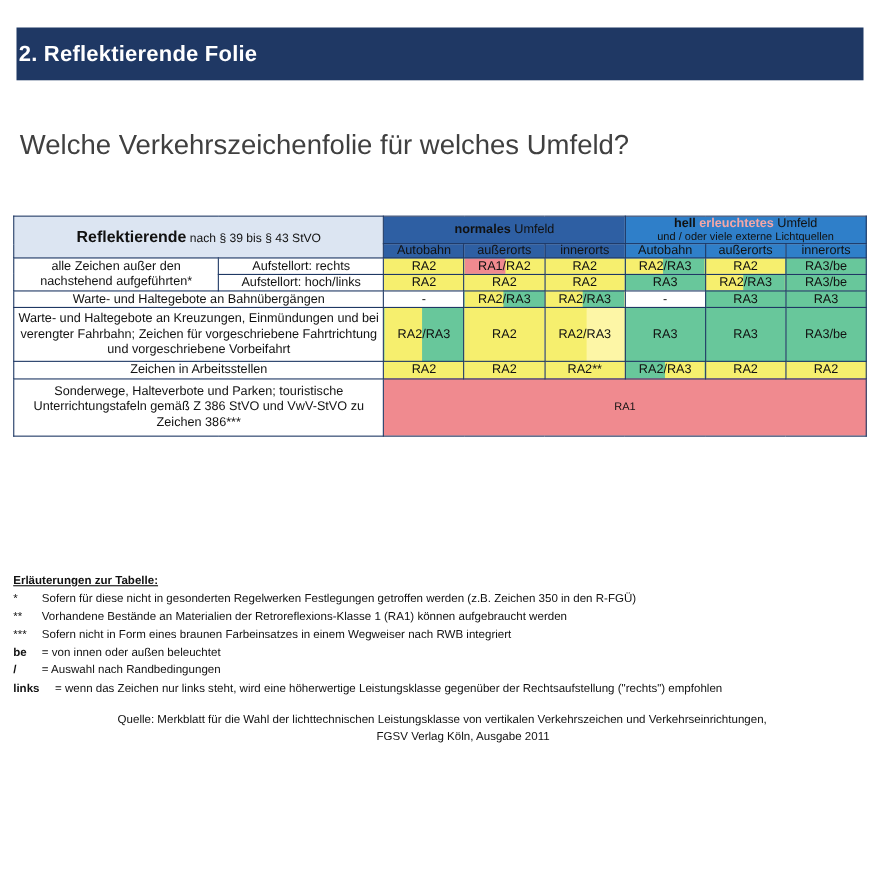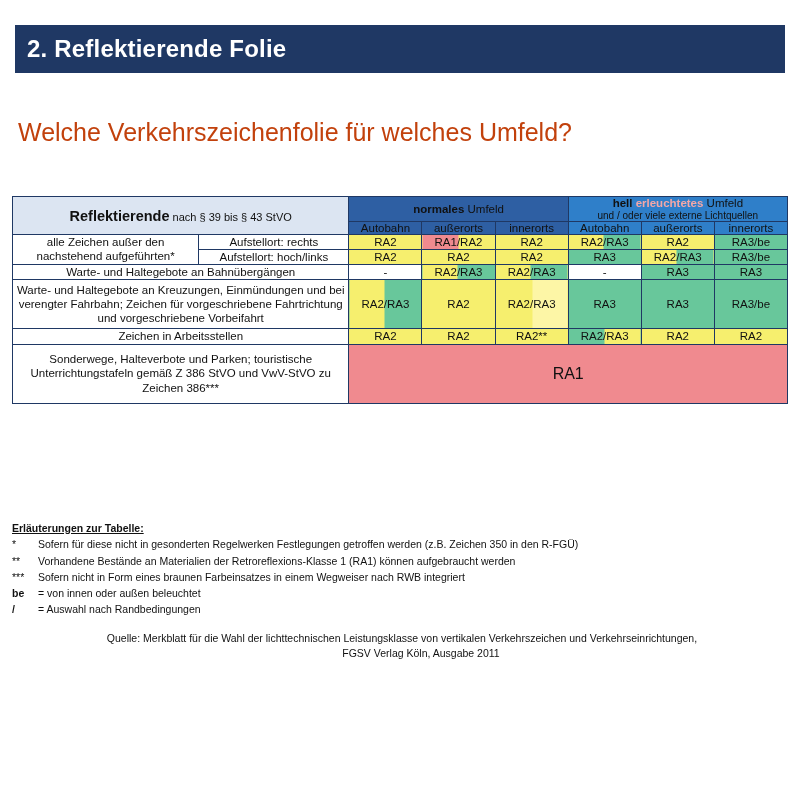--- a/index.html
+++ b/index.html
@@ -13,26 +13,26 @@
   }
   .page{position:absolute;inset:0;}
 
   
   .title-band{
     position:absolute;left:15px;top:25px;width:770px;height:48px;
     background:#1f3864;
     display:flex;align-items:center;
   }
   .title-band .title{
-    color:#ffffff;font-size:24px;font-weight:bold;letter-spacing:.2px;
-    padding-left:12px;
+    color:#ffffff;font-size:20px;font-weight:bold;letter-spacing:.2px;
+    padding-left:2px;
   }
   .subtitle{
     position:absolute;left:18px;top:118px;
-    font-size:25px;color:#c2410c;font-weight:normal;
+    font-size:25px;color:#404040;font-weight:normal;
   }
 
   
   .tbl{
     position:absolute;left:12px;top:196px;width:776px;
     border-collapse:collapse;
     table-layout:fixed;
   }
   .tbl td,.tbl th{
     border:1px solid #1f3864;
@@ -77,21 +77,21 @@
   .c-yellow{background:#f6ef6e;}
   .c-green{background:#68c79b;}
   .c-red{background:#f08a8f;}
   .c-white{background:#ffffff;}
   .c-yg{background:linear-gradient(to right,#f6ef6e 0 48%,#68c79b 48% 100%);}
   .c-yy{background:linear-gradient(to right,#f6ef6e 0 52%,#fdf6a6 52% 100%);}
   .c-ry{background:linear-gradient(to right,#f08a8f 0 50%,#f6ef6e 50% 100%);}
   .c-gy{background:linear-gradient(to right,#68c79b 0 50%,#f6ef6e 50% 100%);}
   .cell{padding:8px 2px;font-size:12px;}
   .cell.tall{padding:18px 2px;}
-  .cell.ra1row{padding:20px 2px;font-size:16px;margin-top:14px;}
+  .cell.ra1row{padding:20px 2px;font-size:10px;margin-top:14px;}
 
   
   .notes{
     position:absolute;left:12px;top:520px;width:780px;
     font-size:10.5px;line-height:1.55;color:#111;
   }
   .notes .head{font-weight:bold;text-decoration:underline;margin-bottom:0;}
   .notes .line{display:flex;}
   .notes .mark{width:26px;flex:0 0 26px;}
   .notes .mark.wide{width:38px;flex:0 0 38px;}
@@ -218,20 +218,24 @@
       <div class="txt">Sofern nicht in Form eines braunen Farbeinsatzes in einem Wegweiser nach RWB integriert</div>
     </div>
     <div class="line">
       <div class="mark" style="font-weight:bold">be</div>
       <div class="txt">= von innen oder außen beleuchtet</div>
     </div>
     <div class="line">
       <div class="mark" style="font-weight:bold">/</div>
       <div class="txt">= Auswahl nach Randbedingungen</div>
     </div>
+    <div class="line">
+      <div class="mark wide" style="font-weight:bold">links</div>
+      <div class="txt">= wenn das Zeichen nur links steht, wird eine höherwertige Leistungsklasse gegenüber der Rechtsaufstellung ("rechts") empfohlen</div>
+    </div>
 
     <div class="src">
       <div>Quelle: Merkblatt für die Wahl der lichttechnischen Leistungsklasse von vertikalen Verkehrszeichen und Verkehrseinrichtungen,</div>
       <div style="padding-left:38px">FGSV Verlag Köln, Ausgabe 2011</div>
     </div>
   </div>
 
 </div>
 
 </body></html>

